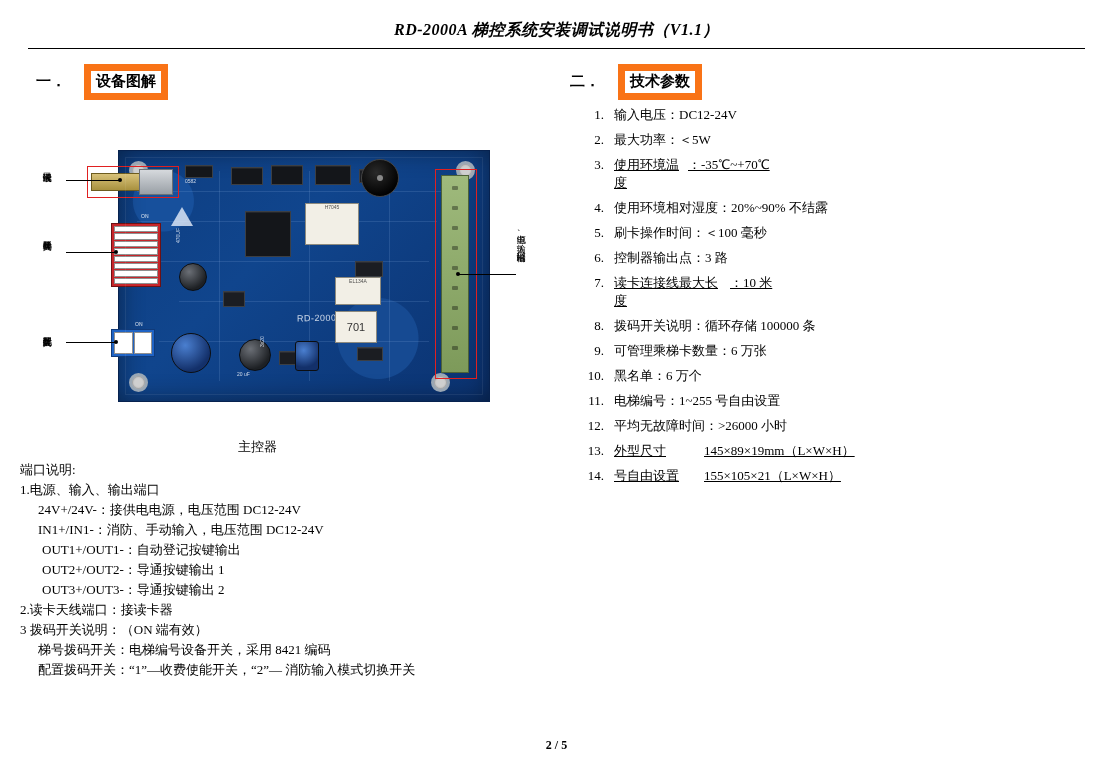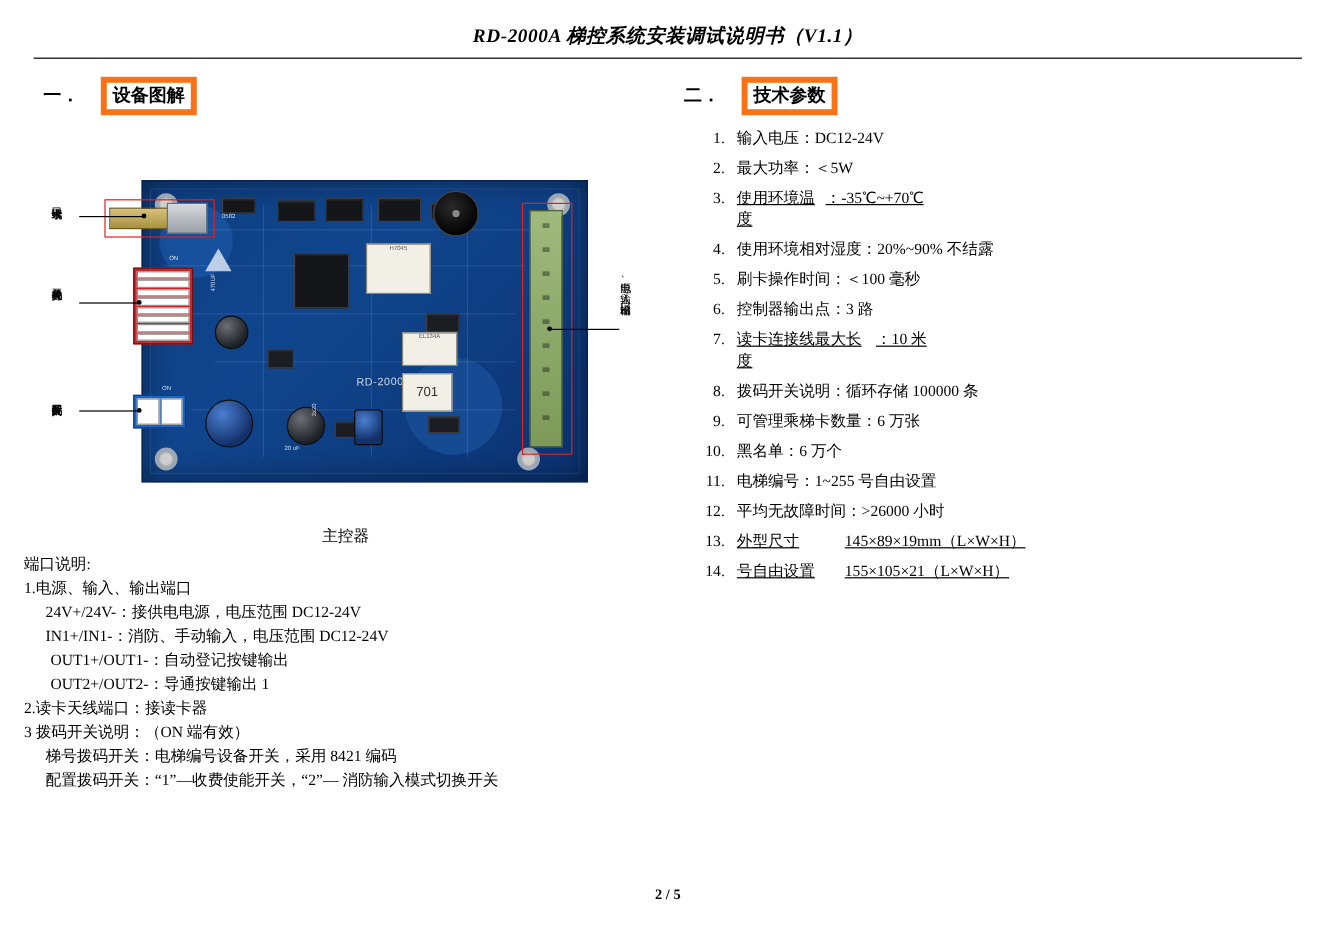--- a/index.html
+++ b/index.html
@@ -45,21 +45,21 @@
     font-weight: bold;
     font-size: 15px;
   }
   .sec-num {
     font-weight: bold;
     font-size: 15px;
     margin-right: 18px;
   }
   .sec-label {
     display: inline-block;
-    border: 5px solid #f97316;
+    border: 7px solid #f97316;
     padding: 1px 5px 2px 5px;
     font-size: 15px;
     font-weight: bold;
   }
   #sec1 { left: 36px; top: 64px; }
   #sec2 { left: 570px; top: 64px; }
 
   
   .board-wrap {
     position: absolute;
@@ -212,21 +212,21 @@
     height: 1px;
     background: #000;
   }
   .lead-dot {
     position:absolute;
     width:4px;height:4px;border-radius:50%;
     background:#000;
   }
   .caption {
     position: absolute;
-    text-align: center;
+    text-align: left;
     font-size: 13px;
   }
   
   .port-desc {
     position: absolute;
     left: 20px;
     top: 460px;
     width: 500px;
     font-size: 13px;
     line-height: 20px;
@@ -401,20 +401,21 @@
     <div class="caption" style="left:120px;top:288px;width:100px;">主控器</div>
   </div>
 
   <div class="port-desc">
     <div class="l0">端口说明:</div>
     <div class="l0">1.电源、输入、输出端口</div>
     <div class="l1">24V+/24V-：接供电电源，电压范围 DC12-24V</div>
     <div class="l1">IN1+/IN1-：消防、手动输入，电压范围 DC12-24V</div>
     <div class="l2">OUT1+/OUT1-：自动登记按键输出</div>
     <div class="l2">OUT2+/OUT2-：导通按键输出 1</div>
+    <div class="l2">OUT3+/OUT3-：导通按键输出 2</div>
     <div class="l0">2.读卡天线端口：接读卡器</div>
     <div class="l0">3 拨码开关说明：（ON 端有效）</div>
     <div class="l1">梯号拨码开关：电梯编号设备开关，采用 8421 编码</div>
     <div class="l1">配置拨码开关：“1”—收费使能开关，“2”— 消防输入模式切换开关</div>
   </div>
 
   <div class="specs">
 
     <div class="spec-row">
       <span class="spec-idx">1.</span>

